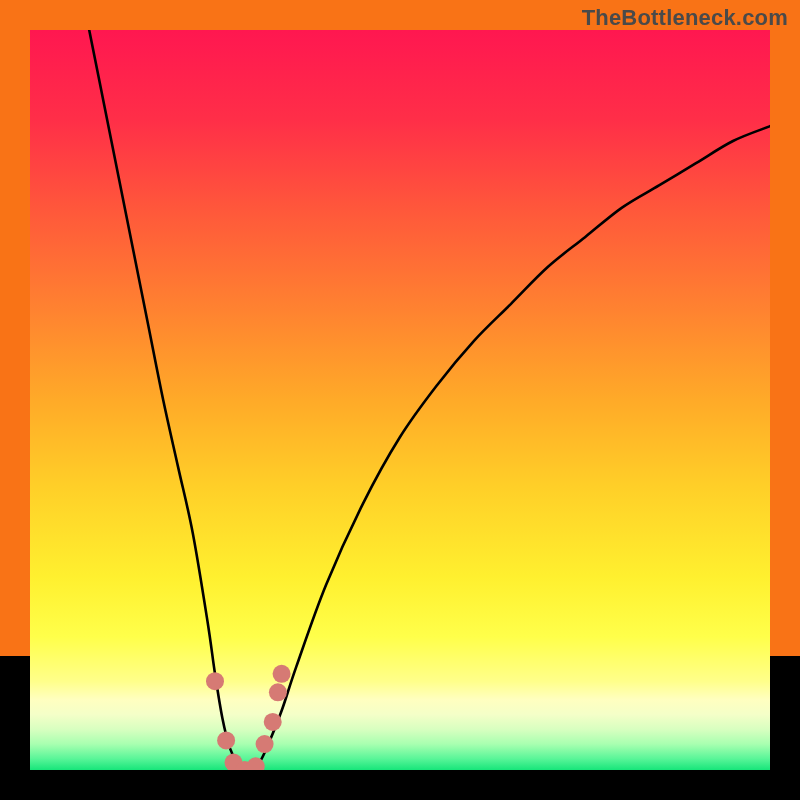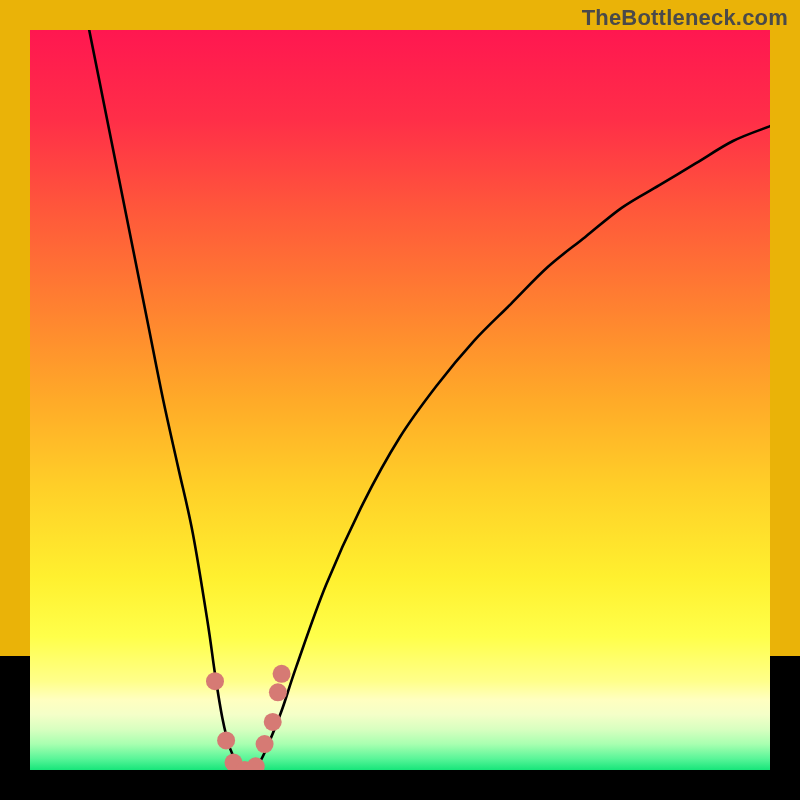--- a/index.html
+++ b/index.html
@@ -10,21 +10,21 @@
     overflow: hidden;
     background: #000;
     font-family: Arial, Helvetica, sans-serif;
   }
   .frame {
     position: absolute;
     left: 0;
     top: 0;
     width: 800px;
     height: 656px;
-    background: #eab308;
+    background: #f97316;
   }
   .plot-area {
     position: absolute;
     left: 30px;
     top: 30px;
     width: 740px;
     height: 740px;
     overflow: hidden;
   }
   .gradient {

